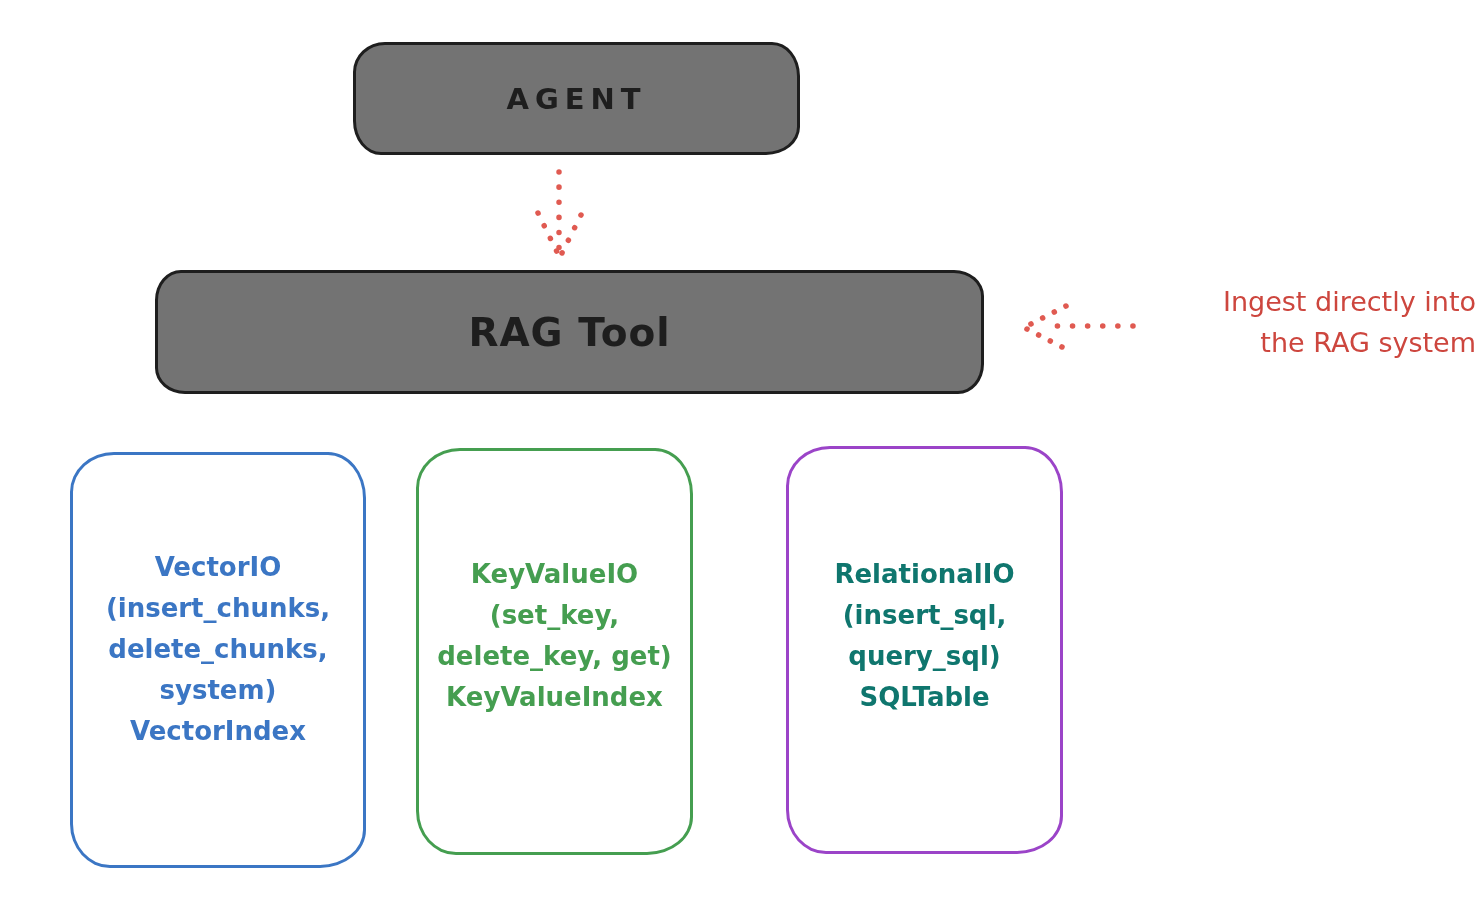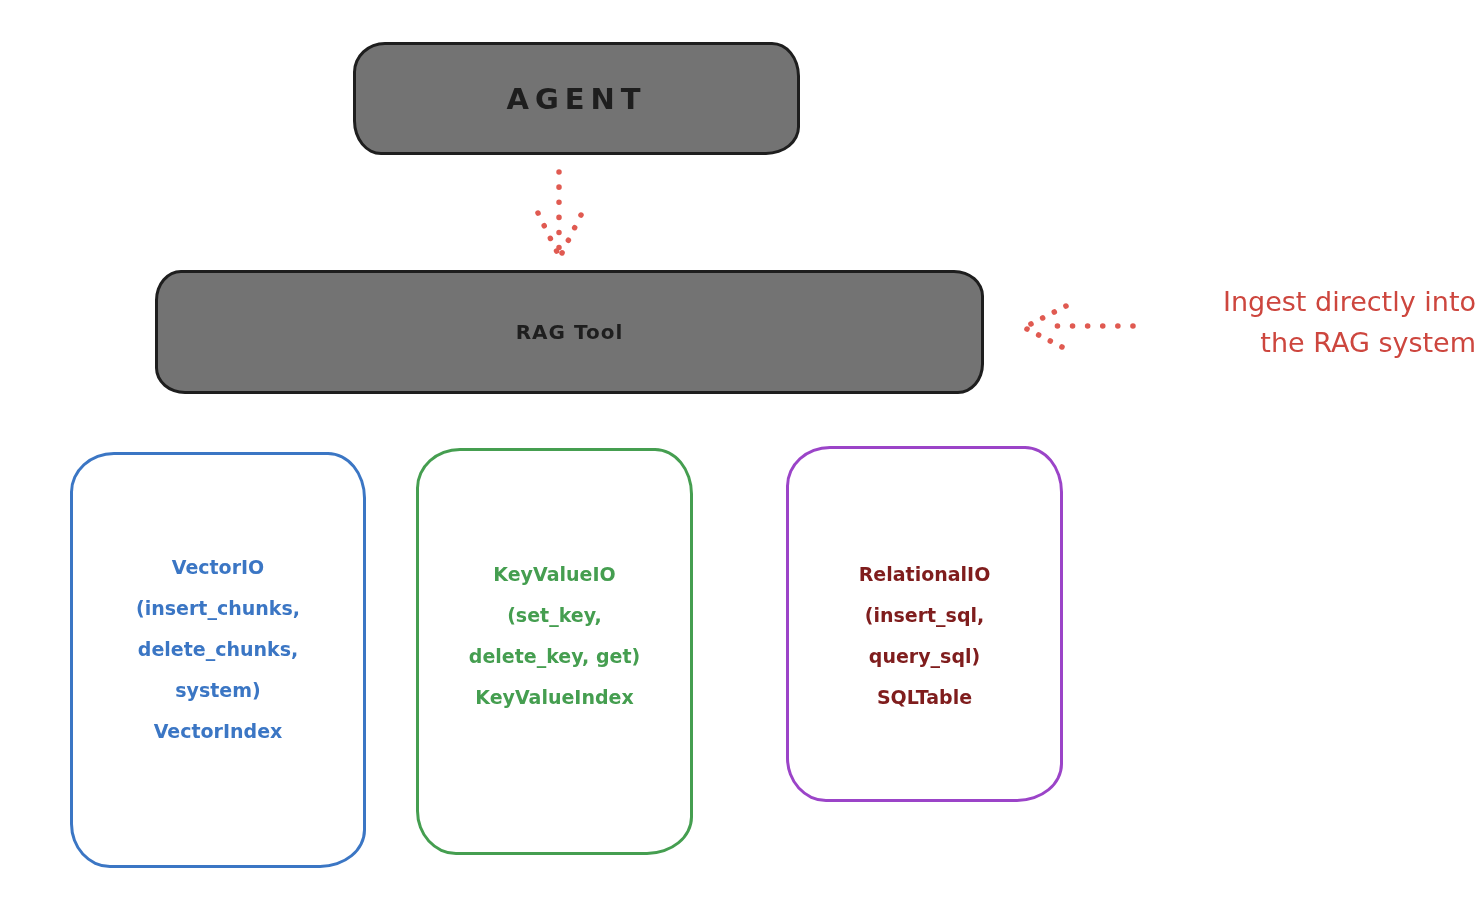--- a/index.html
+++ b/index.html
@@ -26,58 +26,58 @@
     left: 353px; top: 42px;
     width: 447px; height: 113px;
     border-radius: 32px 28px 34px 28px / 30px 34px 28px 34px;
     font-size: 29px;
     letter-spacing: 6px;
   }
   #rag-box {
     left: 155px; top: 270px;
     width: 829px; height: 124px;
     border-radius: 26px 30px 26px 30px / 30px 26px 30px 26px;
-    font-size: 20px;
+    font-size: 39px;
     letter-spacing: 1px;
   }
   .backend {
     position: absolute;
     background: #ffffff;
     border-style: solid;
     border-width: 3.5px;
     border-radius: 44px 38px 46px 40px / 40px 46px 38px 44px;
     display: flex;
     flex-direction: column;
     align-items: center;
     text-align: center;
     font-weight: 600;
-    font-size: 19px;
+    font-size: 26px;
     line-height: 41px;
   }
   .backend .line { white-space: nowrap; }
   .backend .index-line { }
   #vector-box {
     left: 70px; top: 452px;
     width: 296px; height: 416px;
     border-color: #3b76c4;
     color: #3b76c4;
     padding-top: 92px;
   }
   #keyvalue-box {
     left: 416px; top: 448px;
     width: 277px; height: 407px;
     border-color: #459e50;
     color: #459e50;
     padding-top: 103px;
   }
   #relational-box {
     left: 786px; top: 446px;
-    width: 277px; height: 356px;
+    width: 277px; height: 408px;
     border-color: #9b44c8;
-    color: #7f1d1d;
+    color: #0f766e;
     padding-top: 105px;
   }
   #annotation {
     position: absolute;
     left: 1136px; top: 281px;
     width: 340px;
     text-align: right;
     color: #cd463e;
     font-weight: 400;
     font-size: 27px;

